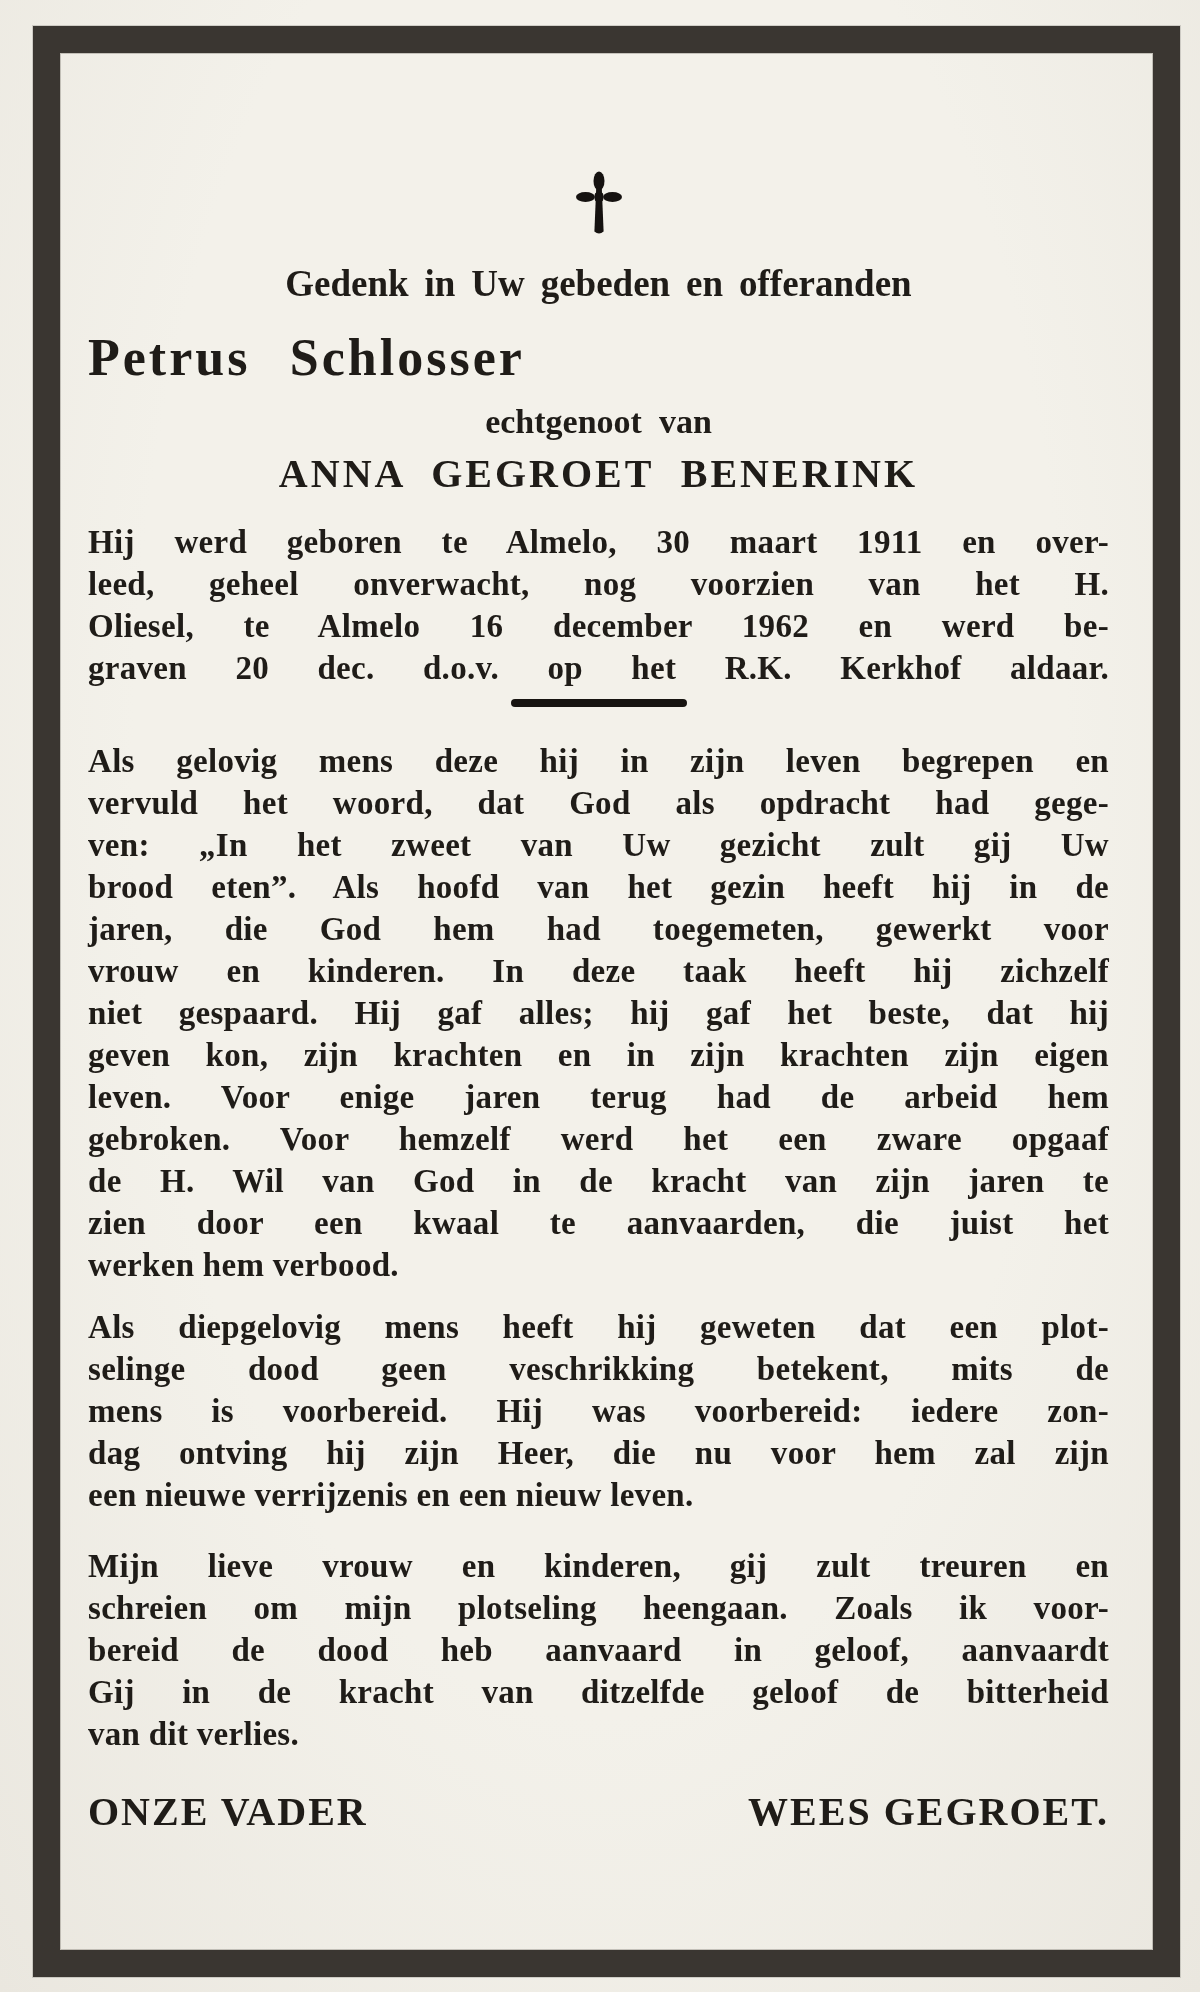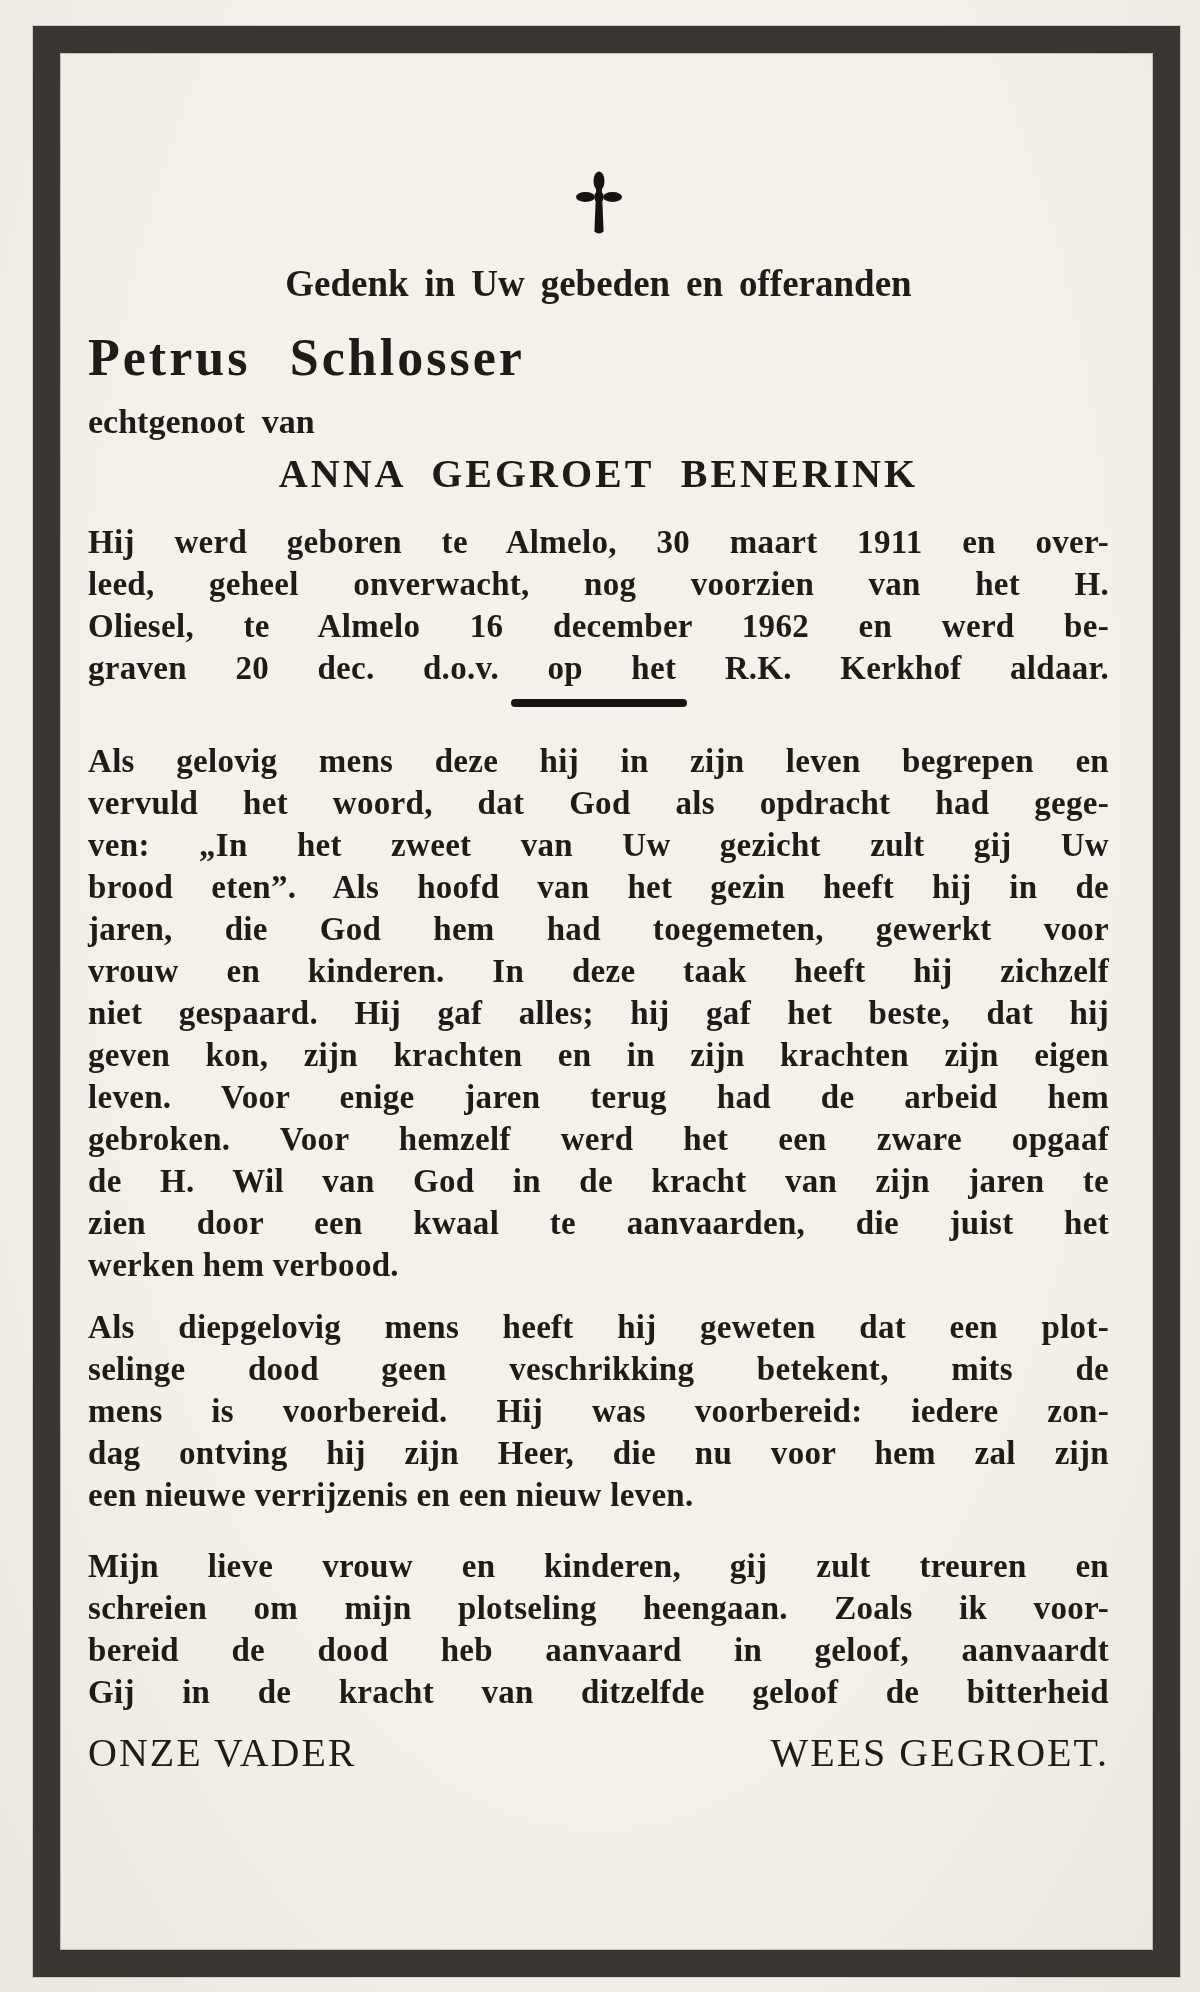--- a/index.html
+++ b/index.html
@@ -55,21 +55,21 @@
     line-height: 74px;
     font-weight: 700;
     letter-spacing: 3px;
     word-spacing: 0.45em;
   }
   .relation {
     margin-top: 6px;
     font-size: 34px;
     line-height: 42px;
     font-weight: 700;
-    text-align: left;
+    text-align: center;
     word-spacing: 0.25em;
   }
   .spouse {
     margin-top: 6px;
     font-size: 40px;
     line-height: 50px;
     font-weight: 700;
     text-align: center;
     letter-spacing: 3px;
     word-spacing: 0.35em;
@@ -90,27 +90,27 @@
   .para-faith  { margin-top: 20px; }
   .para-farewell { margin-top: 29px; }
   .divider {
     margin: 10px auto 0 auto;
     width: 176px;
     height: 8px;
     background: #171411;
     border-radius: 4px;
   }
   .footer {
-    margin-top: 16px;
+    margin-top: 33px;
     display: flex;
     justify-content: space-between;
     align-items: baseline;
     font-size: 40px;
     line-height: 48px;
-    font-weight: 400;
+    font-weight: 700;
     letter-spacing: 2px;
     gap: 48px;
   }
   .cross-svg { display: block; }
 </style>
 </head>
 <body>
 
 <div class="page">
   <div class="frame"></div>
@@ -167,20 +167,21 @@
         <div class="line">mens is voorbereid. Hij was voorbereid: iedere zon-</div>
         <div class="line">dag ontving hij zijn Heer, die nu voor hem zal zijn</div>
         <div class="line line-last">een nieuwe verrijzenis en een nieuw leven.</div>
       </div>
 
     <div class="para para-farewell">
         <div class="line">Mijn lieve vrouw en kinderen, gij zult treuren en</div>
         <div class="line">schreien om mijn plotseling heengaan. Zoals ik voor-</div>
         <div class="line">bereid de dood heb aanvaard in geloof, aanvaardt</div>
         <div class="line">Gij in de kracht van ditzelfde geloof de bitterheid</div>
+        <div class="line line-last">van dit verlies.</div>
       </div>
 
     <div class="footer">
       <span>ONZE VADER</span>
       <span>WEES GEGROET.</span>
     </div>
 
   </div>
 </div>
 

